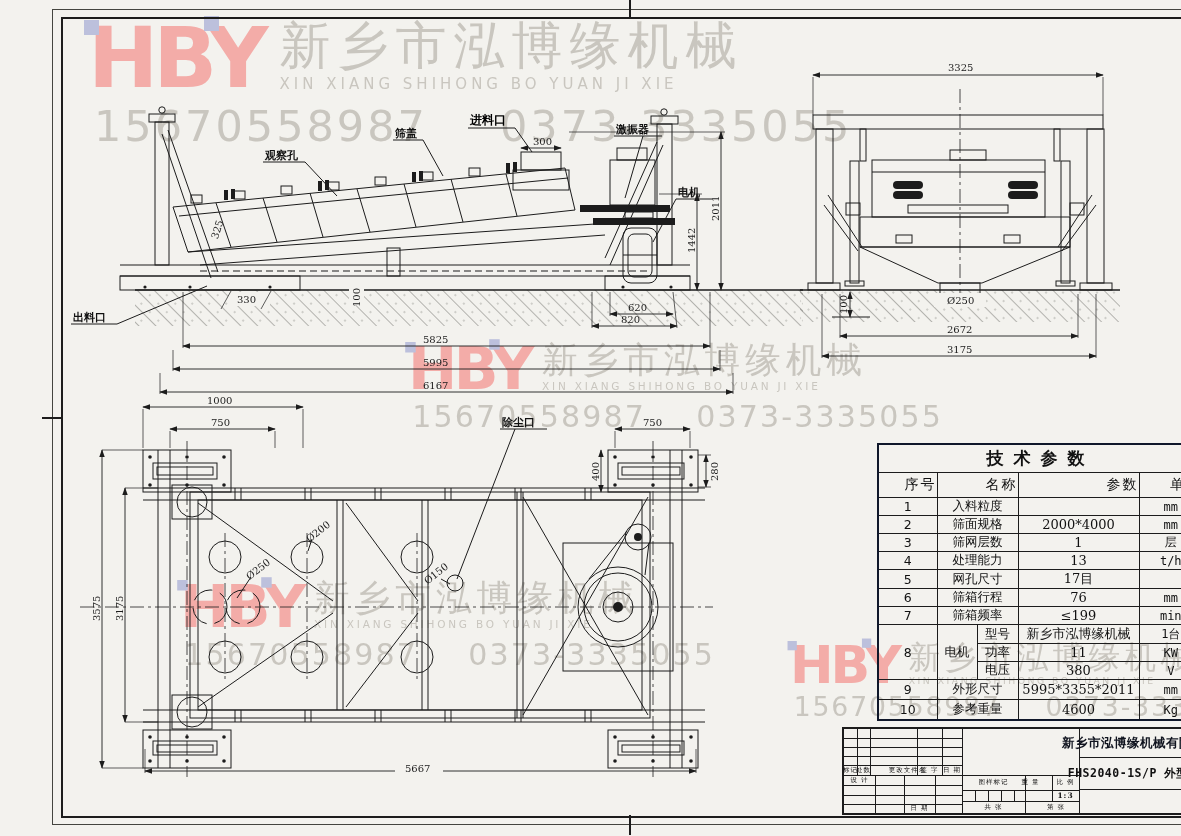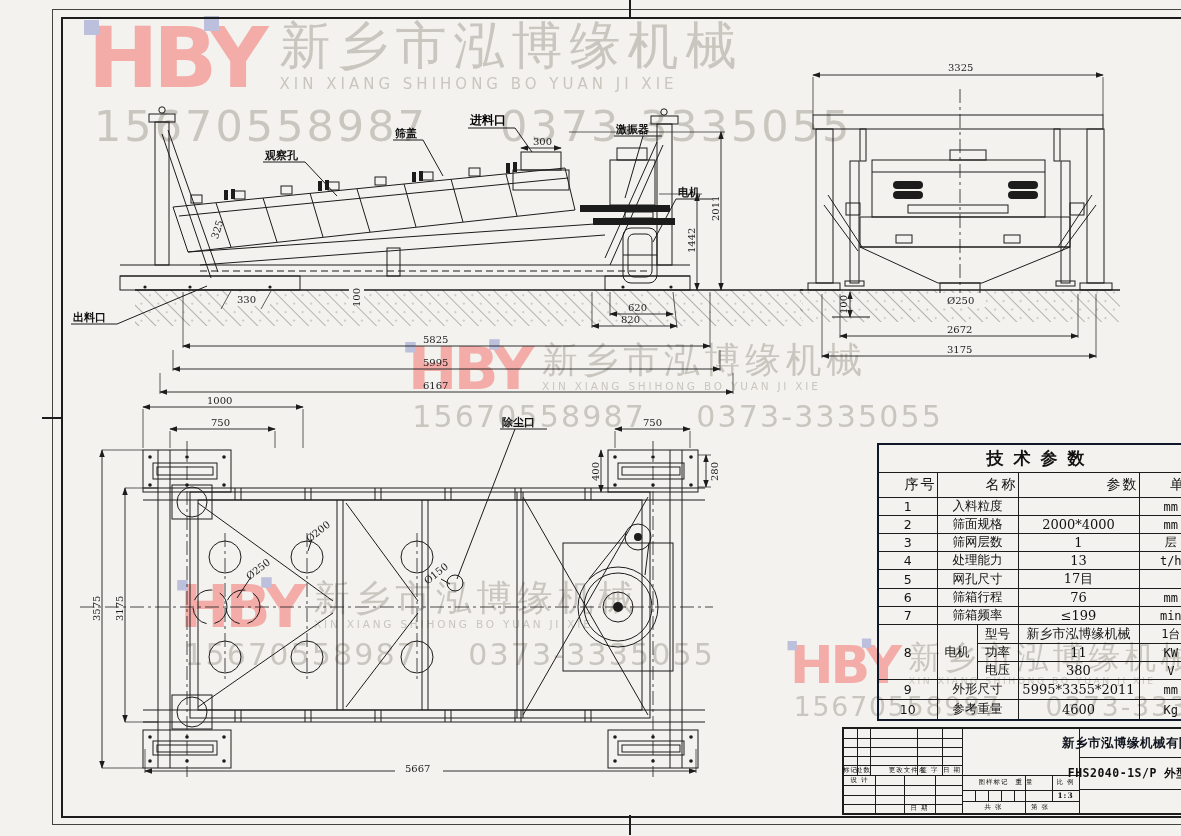--- a/index.html
+++ b/index.html
@@ -605,25 +605,25 @@
     <div class="hl" style="left:235px;top:60px;width:121px;height:1px"></div>
 
     <div class="c" style="left:0;top:36px;width:13px;height:10px">标记</div>
     <div class="c" style="left:13px;top:36px;width:13px;height:10px">处数</div>
     <div class="c" style="left:40px;top:36px;width:47px;height:10px">更改文件名</div>
     <div class="c" style="left:73px;top:36px;width:25px;height:10px">签 字</div>
     <div class="c" style="left:98px;top:36px;width:20px;height:10px">日 期</div>
     <div class="c" style="left:0;top:46px;width:31px;height:10px">设 计</div>
     <div class="c" style="left:60px;top:75px;width:31px;height:9px">日 期</div>
     <div class="c" style="left:118px;top:46px;width:63px;height:15px">图样标记</div>
-    <div class="c" style="left:167px;top:46px;width:27px;height:15px">重 量</div>
+    <div class="c" style="left:173px;top:46px;width:27px;height:15px">重 量</div>
     <div class="c" style="left:208px;top:46px;width:27px;height:15px">比 例</div>
     <div class="c scaleval" style="left:208px;top:61px;width:27px;height:11px">1:3</div>
     <div class="c" style="left:118px;top:72px;width:63px;height:12px">共  张</div>
-    <div class="c" style="left:169px;top:72px;width:54px;height:12px">第  张</div>
+    <div class="c" style="left:185px;top:72px;width:54px;height:12px">第  张</div>
     <div class="c company" style="left:237px;top:1px;width:118px;height:26px">新乡市泓博缘机械有限公司</div>
     <div class="c dwg" style="left:237px;top:29px;width:118px;height:30px">FHS2040-1S/P  外型尺寸</div>
   </div>
 
   <div class="border-outer"></div>
   <div class="border-inner"></div>
   <div class="cmark" style="left:2px;top:417px;width:20px;height:2px"></div>
   <div class="cmark" style="left:1160px;top:417px;width:19px;height:2px"></div>
   <div class="cmark" style="left:589px;top:0;width:2px;height:18px"></div>
   <div class="cmark" style="left:589px;top:815px;width:2px;height:20px"></div>

